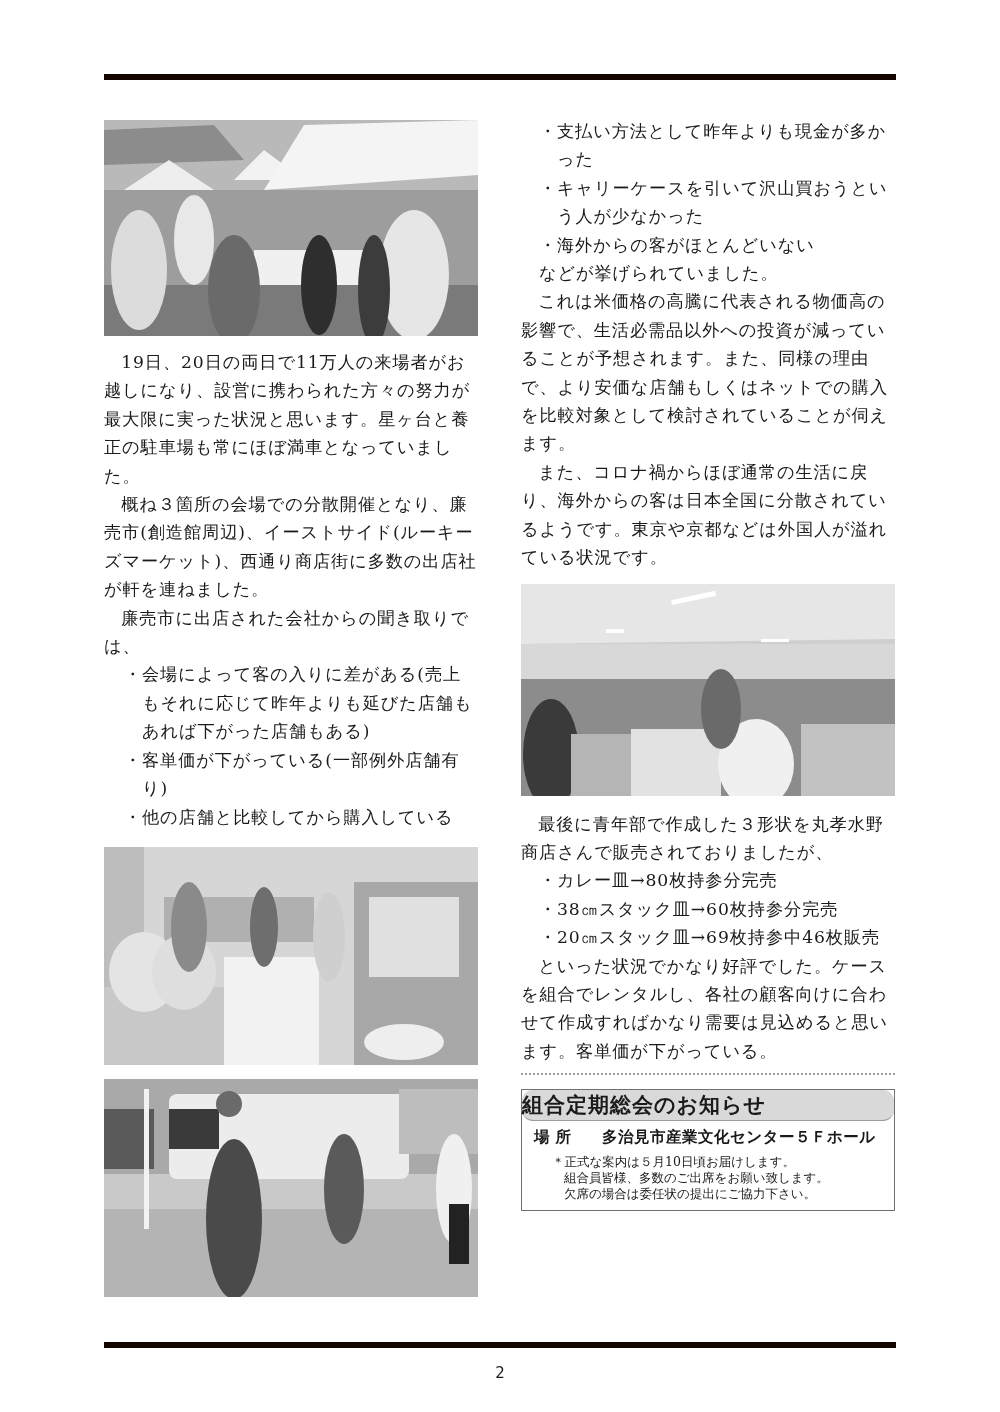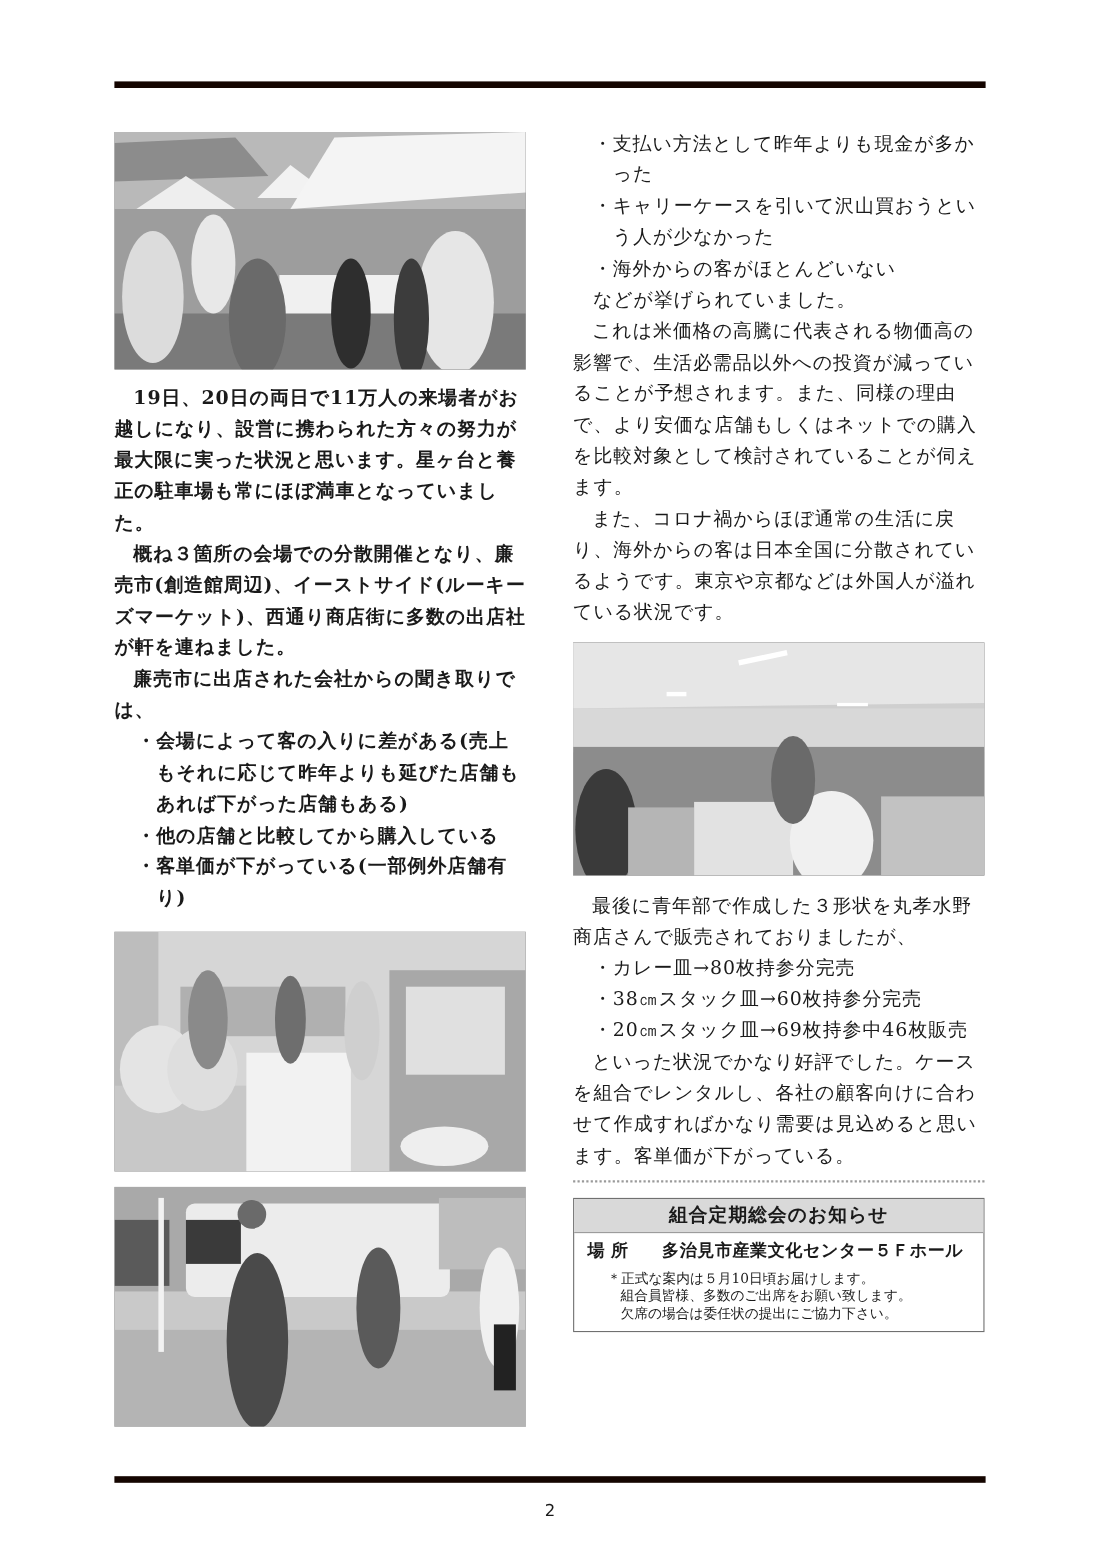--- a/index.html
+++ b/index.html
@@ -13,22 +13,22 @@
   .col.right { left: 521px; top: 117px; }
   .photo { position: relative; overflow: hidden; background: #8a8a8a; }
   .photo svg { display: block; width: 100%; height: 100%; }
   .txt { font-size: 17.2px; line-height: 28.4px; letter-spacing: 0.9px; margin: 0; }
   .para { text-indent: 1em; }
   .bullet { padding-left: 38px; text-indent: -18px; }
   .bullet.r { padding-left: 36px; }
   .bullet .dot { display: inline-block; width: 18px; text-indent: 0; }
   .dotted { border-top: 2px dotted #9a9a9a; margin: 8px 0 14px 0; }
   .notice { border: 1.5px solid #707070; font-family: "DejaVu Sans", "Liberation Sans", sans-serif; }
-  .notice-title { background: #d9d9d9; border-bottom: 1px solid #9c9c9c; text-align: center;
-                  font-weight: bold; font-size: 17px; height: 30px; line-height: 30px; letter-spacing: 1px; }
+  .notice-title { background: #d9d9d9; border-bottom: 1px solid #9c9c9c; 
+                  font-weight: bold; font-size: 21px; height: 30px; line-height: 30px; letter-spacing: 1px; border-radius: 11px; }
   .notice-body { padding: 4px 10px 8px 12px; }
   .notice-row { font-weight: bold; font-size: 15.5px; line-height: 24px; letter-spacing: 0.5px; white-space: nowrap; }
   .notice-row .lbl { display: inline-block; width: 62px; letter-spacing: 6px; }
   .notice-note { font-family: "DejaVu Serif", serif; font-size: 12.5px; line-height: 16px; padding-left: 30px; margin-top: 5px; }
   .notice-note div { white-space: nowrap; }
   .notice-note .first { text-indent: -12px; }
   .pagenum { position: absolute; top: 1364px; left: 0; width: 1000px; text-align: center;
              font-family: "DejaVu Sans", sans-serif; font-size: 15px; }
 </style>
 </head>
@@ -49,27 +49,27 @@
       <rect x="0" y="165" width="374" height="51" fill="#7a7a7a"></rect>
       <ellipse cx="35" cy="150" rx="28" ry="60" fill="#dcdcdc"></ellipse>
       <ellipse cx="90" cy="120" rx="20" ry="45" fill="#e8e8e8"></ellipse>
       <ellipse cx="130" cy="170" rx="26" ry="55" fill="#6a6a6a"></ellipse>
       <ellipse cx="215" cy="165" rx="18" ry="50" fill="#2e2e2e"></ellipse>
       <ellipse cx="310" cy="155" rx="35" ry="65" fill="#e6e6e6"></ellipse>
       <ellipse cx="270" cy="170" rx="16" ry="55" fill="#3c3c3c"></ellipse>
     </svg>
   </div>
 
-  <div style="margin-top:12px;font-weight:bold;">
+  <div style="margin-top:12px;">
     <p class="txt para">19日、20日の両日で11万人の来場者がお越しになり、設営に携わられた方々の努力が最大限に実った状況と思います。星ヶ台と養正の駐車場も常にほぼ満車となっていました。</p>
     <p class="txt para">概ね３箇所の会場での分散開催となり、廉売市(創造館周辺)、イーストサイド(ルーキーズマーケット)、西通り商店街に多数の出店社が軒を連ねました。</p>
     <p class="txt para">廉売市に出店された会社からの聞き取りでは、</p>
     <p class="txt bullet"><span class="dot">・</span><span>会場によって客の入りに差がある(売上もそれに応じて昨年よりも延びた店舗もあれば下がった店舗もある)</span></p>
+    <p class="txt bullet"><span class="dot">・</span><span>客単価が下がっている(一部例外店舗有り)</span></p>
     <p class="txt bullet"><span class="dot">・</span><span>他の店舗と比較してから購入している</span></p>
-    <p class="txt bullet"><span class="dot">・</span><span>客単価が下がっている(一部例外店舗有り)</span></p>
   </div>
 
   <div class="photo" style="height:218px; margin-top:16px;" title="Shoppers inside a pottery and goods shop">
     <svg viewBox="0 0 374 218" preserveAspectRatio="none">
       <rect width="374" height="218" fill="#d6d6d6"></rect>
       <rect x="0" y="0" width="40" height="218" fill="#bdbdbd"></rect>
       <rect x="60" y="50" width="150" height="45" fill="#b0b0b0"></rect>
       <rect x="0" y="140" width="120" height="78" fill="#c8c8c8"></rect>
       <ellipse cx="40" cy="125" rx="35" ry="40" fill="#e4e4e4"></ellipse>
       <ellipse cx="80" cy="125" rx="32" ry="38" fill="#dedede"></ellipse>

